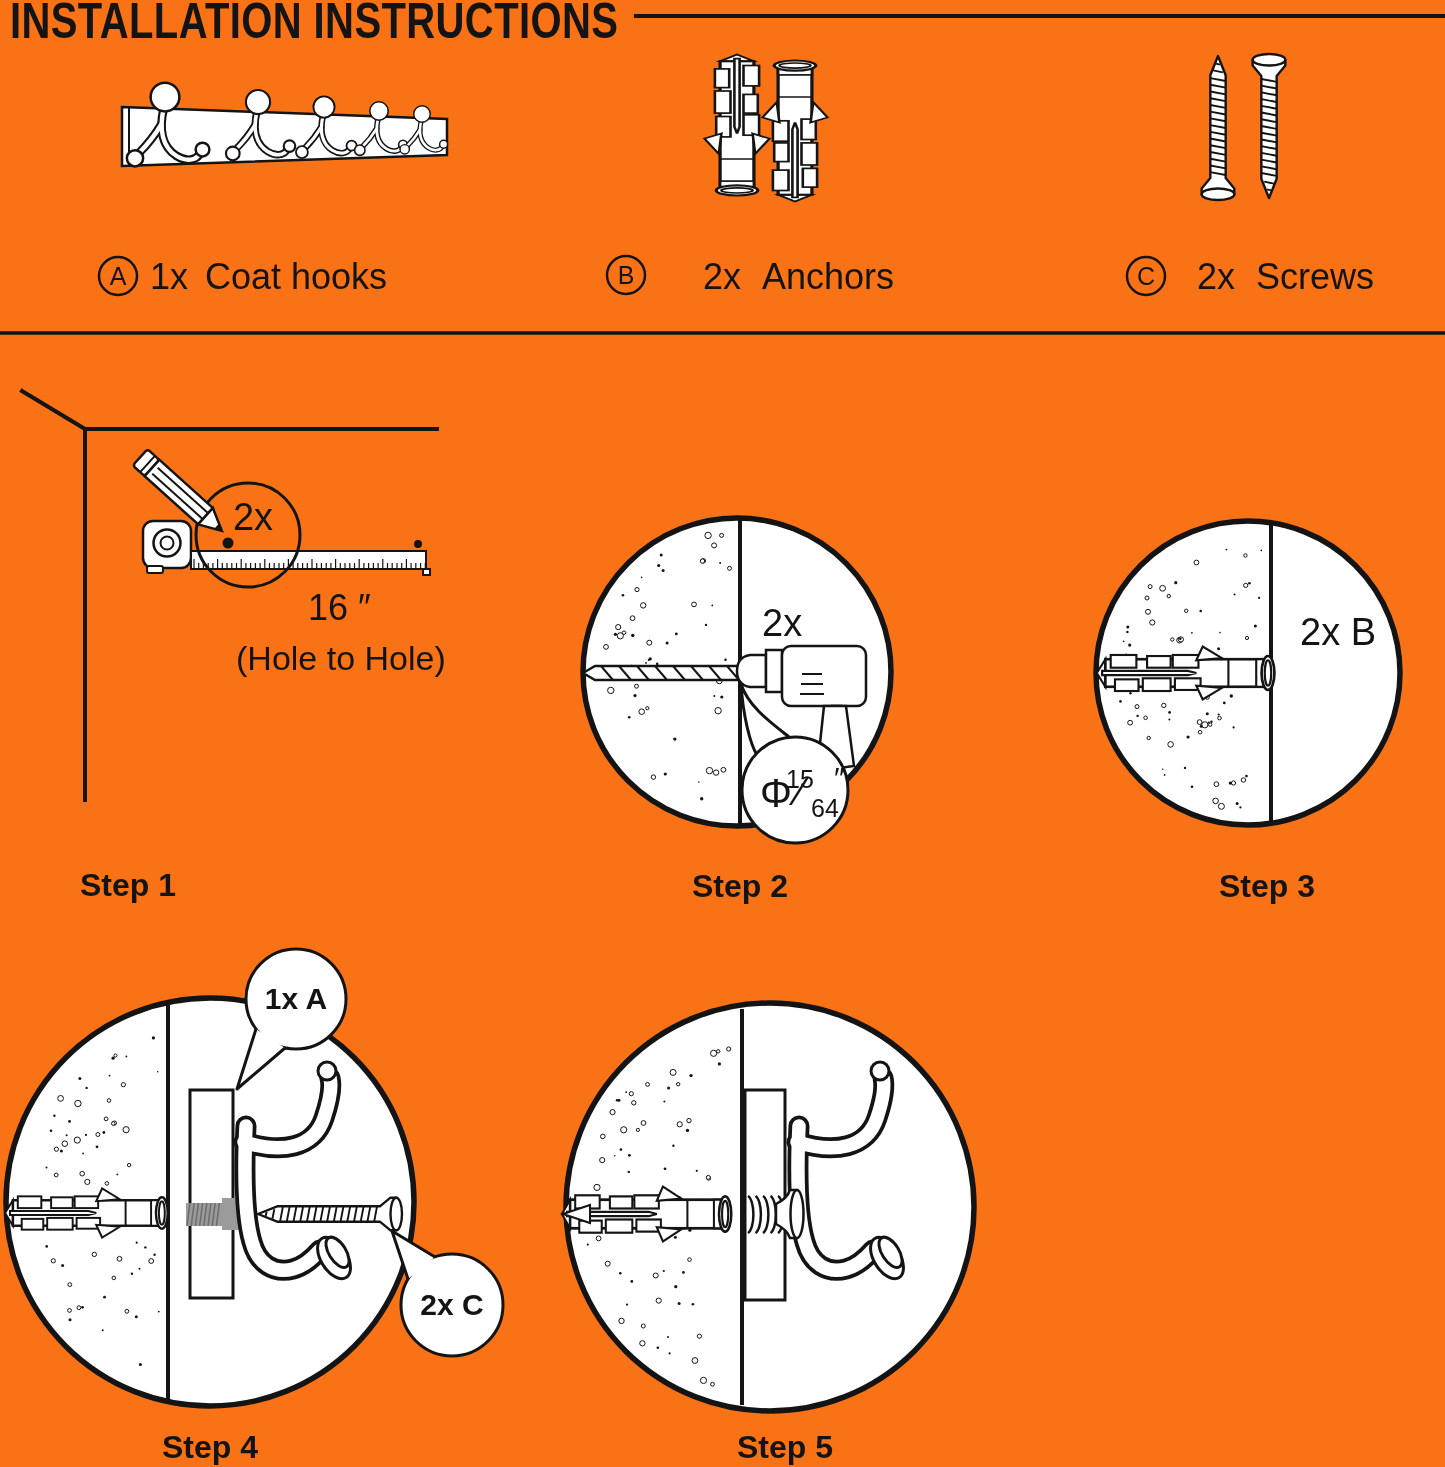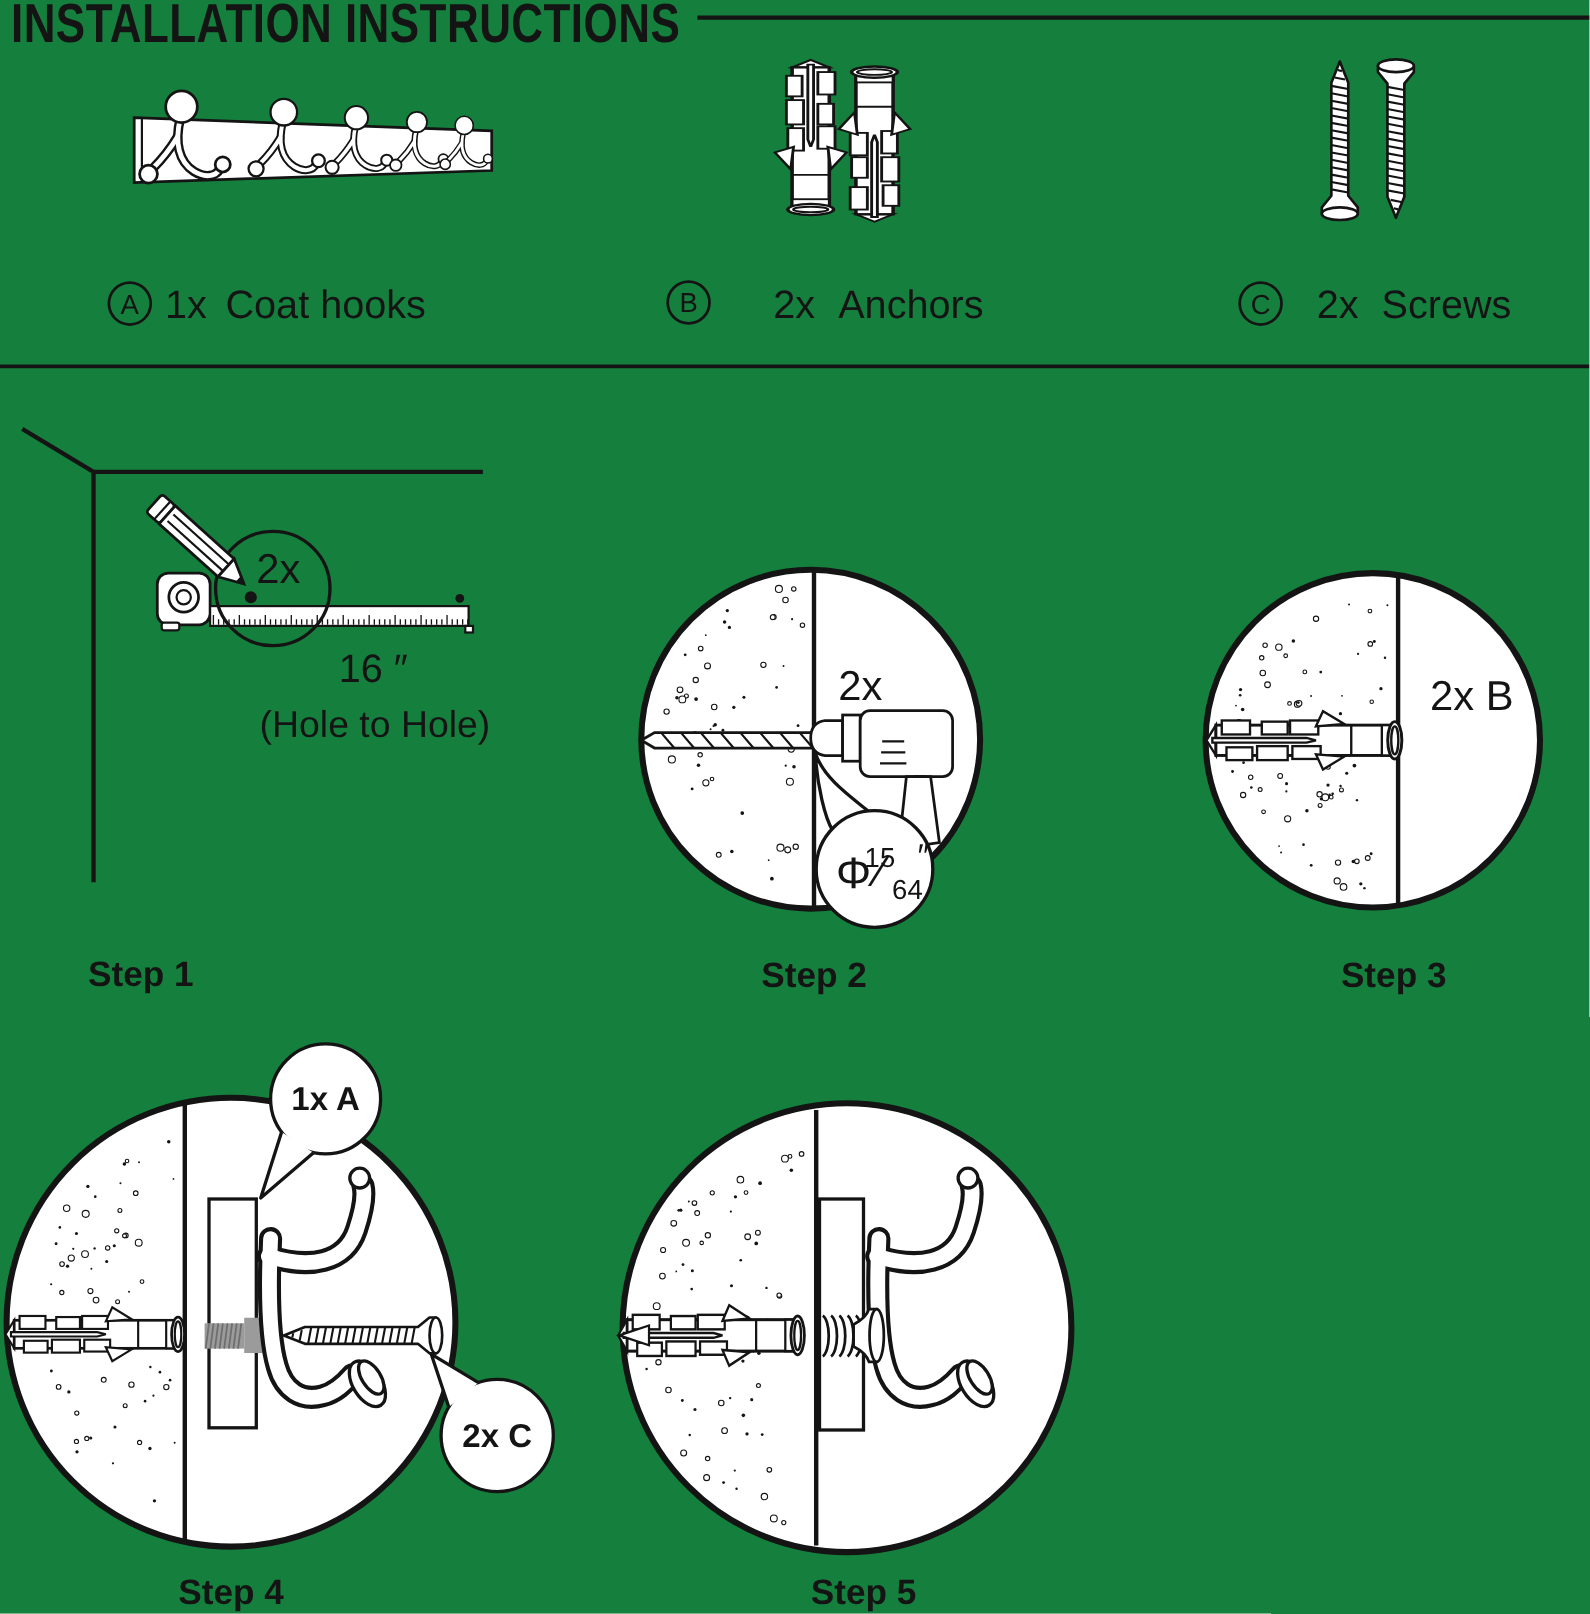--- a/index.html
+++ b/index.html
@@ -1,16 +1,16 @@
 <!DOCTYPE html>
 <html><head>
 <meta charset="utf-8">
 <style>
   html,body{margin:0;padding:0;background:#fff;}
-  .page{width:1445px;height:1467px;position:relative;background:#15803d;}
+  .page{width:1445px;height:1467px;position:relative;background:#f97316;}
   svg{display:block;}
   text{font-family:"Liberation Sans","DejaVu Sans",sans-serif;fill:#141414;}
   .ln{fill:none;stroke:#141414;stroke-width:2.5;}
   .ln2{fill:none;stroke:#141414;stroke-width:2;}
   .thick{fill:none;stroke:#141414;stroke-width:4;stroke-linecap:square;}
   .fw{fill:#fff;stroke:#141414;stroke-width:2.5;}
   .fw2{fill:#fff;stroke:#141414;stroke-width:2;}
   .fw3{fill:#fff;stroke:#141414;stroke-width:3;}
   .bigc{fill:#fff;stroke:#141414;stroke-width:5.5;}
   .wallln{fill:none;stroke:#141414;stroke-width:4;}

